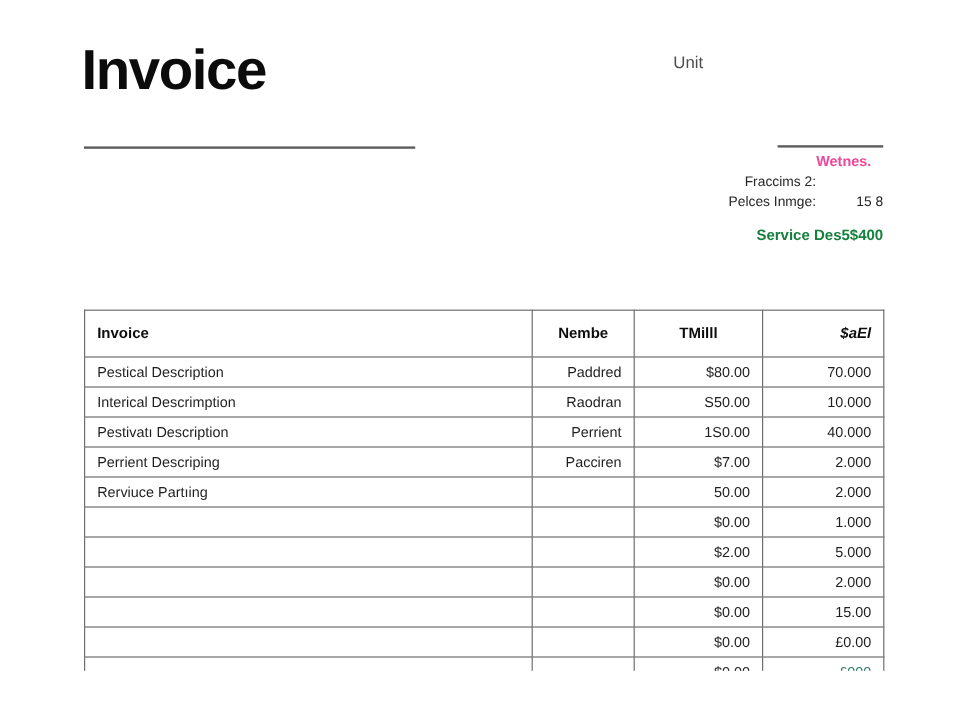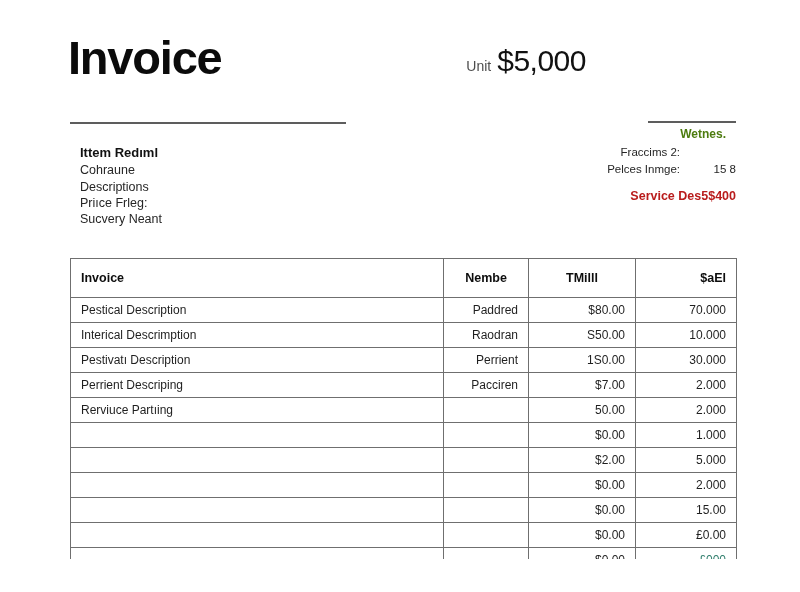--- a/index.html
+++ b/index.html
@@ -104,35 +104,35 @@
   }
   .meta-right .mr-row {
     display: flex;
     justify-content: flex-end;
     gap: 14px;
     white-space: nowrap;
   }
   .meta-right .mr-row.heading-row {
     font-weight: bold;
     font-size: 12px;
-    color: #4d7c0f;
+    color: #ec4899;
     padding-right: 10px;
     align-items: center;
   }
   .meta-right .mr-label { text-align: right; }
   .meta-right .mr-value {
     min-width: 42px;
     text-align: right;
   }
   .meta-right .mr-total {
     margin-top: 9px;
     text-align: right;
     font-weight: bold;
     font-size: 12.5px;
-    color: #b91c1c;
+    color: #15803d;
     white-space: nowrap;
   }
 
   
   .inv-table {
     position: absolute;
     left: 70px;
     top: 258px;
     width: 666px;
     border-collapse: collapse;
@@ -156,21 +156,21 @@
   }
   .inv-table thead th {
     height: 38px;
     font-weight: bold;
     font-size: 12.5px;
     color: #0d0d0d;
   }
   .inv-table thead th.h-desc  { text-align: left; }
   .inv-table thead th.h-name  { text-align: center; }
   .inv-table thead th.h-price { text-align: center; }
-  .inv-table thead th.h-amt   { text-align: right; }
+  .inv-table thead th.h-amt   { text-align: right; font-style: italic; }
 
   .inv-table tbody td { height: 24px; }
   .inv-table td.t-desc  { text-align: left; }
   .inv-table td.t-name  { text-align: right; }
   .inv-table td.t-price { text-align: right; }
   .inv-table td.t-amt   { text-align: right; }
 
   .accent { color: #2e7d6b; }
 
   .clip-mask {
@@ -184,33 +184,25 @@
 </style>
 </head>
 <body>
 
 <div class="page">
 
   <div class="invoice-title">Invoice</div>
 
   <div class="unit-total">
     <span class="unit-label">Unit</span>
-    <span class="unit-amount">$5,000</span>
   </div>
 
   <div class="rule-left"></div>
   <div class="rule-right"></div>
 
-  <div class="meta-left">
-    <div class="meta-heading">Ittem Redıml</div>
-    <div class="meta-line">Cohraune</div>
-    <div class="meta-line">Descriptions</div>
-    <div class="meta-line">Priıce Frleg:</div>
-    <div class="meta-line">Sucvery Neant</div>
-  </div>
 
   <div class="meta-right">
     <div class="mr-row heading-row">
       <span class="mr-label">Wetnes.</span>
     </div>
     <div class="mr-row">
       <span class="mr-label">Fraccims 2:</span>
       <span class="mr-value"></span>
     </div>
     <div class="mr-row">
@@ -245,21 +237,21 @@
       <tr>
         <td class="t-desc">Interical Descrimption</td>
         <td class="t-name">Raodran</td>
         <td class="t-price">S50.00</td>
         <td class="t-amt">10.000</td>
       </tr>
       <tr>
         <td class="t-desc">Pestivatı Description</td>
         <td class="t-name">Perrient</td>
         <td class="t-price">1S0.00</td>
-        <td class="t-amt">30.000</td>
+        <td class="t-amt">40.000</td>
       </tr>
       <tr>
         <td class="t-desc">Perrient Descriping</td>
         <td class="t-name">Pacciren</td>
         <td class="t-price">$7.00</td>
         <td class="t-amt">2.000</td>
       </tr>
       <tr>
         <td class="t-desc">Rerviuce Partıing</td>
         <td class="t-name"></td>

